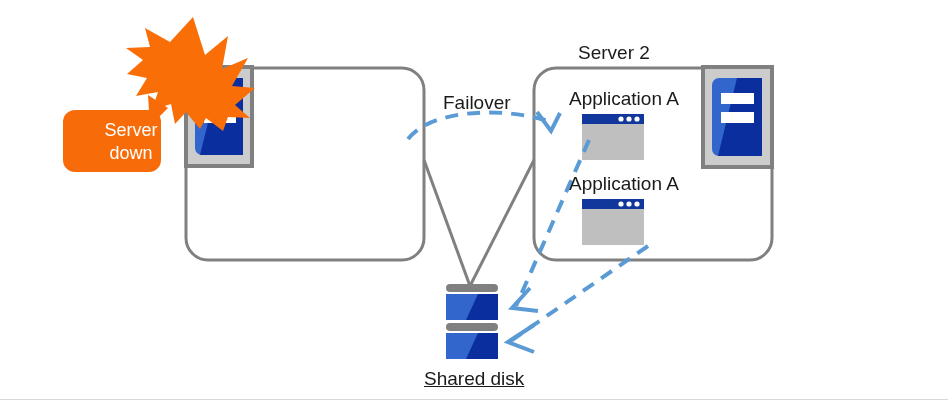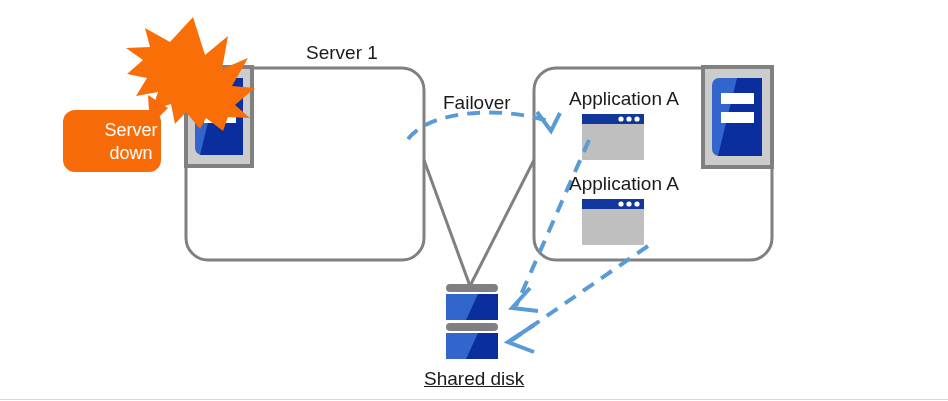--- a/index.html
+++ b/index.html
@@ -154,22 +154,22 @@
       <path d="M 530 288 L 512 308 L 538 311" fill="none" stroke="#5B9BD5" stroke-width="4" stroke-linejoin="miter"></path>
     </g>
 
     <g>
       <path d="M 648 246 L 512 340" fill="none" stroke="#5B9BD5" stroke-width="4" stroke-dasharray="13 9"></path>
       <path d="M 534 325 L 508 342 L 534 352" fill="none" stroke="#5B9BD5" stroke-width="4" stroke-linejoin="miter"></path>
     </g>
 
   </svg>
 
-  <div class="lbl" id="server1-title">Server 1</div>
 
+  <div class="lbl" id="server2-title">Server 2</div>
 
   <div class="lbl" id="failover-label">Failover</div>
 
   <div class="lbl" id="app-a-1-label">Application A</div>
 
   <div class="lbl" id="app-a-2-label">Application A</div>
 
   <div class="lbl" id="shared-disk-label">Shared disk</div>
 
   <div id="server-down-text">

